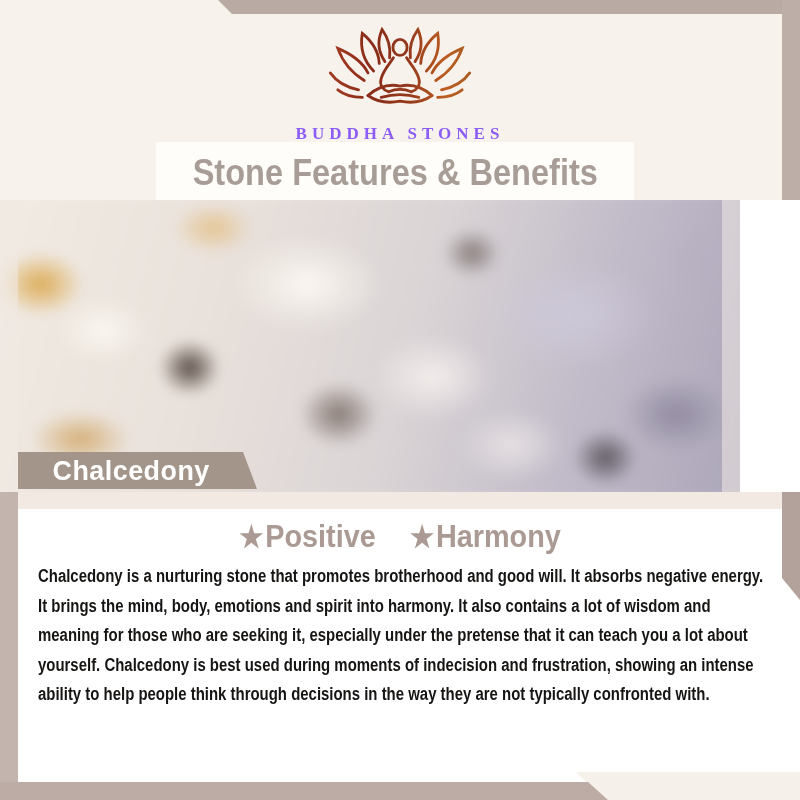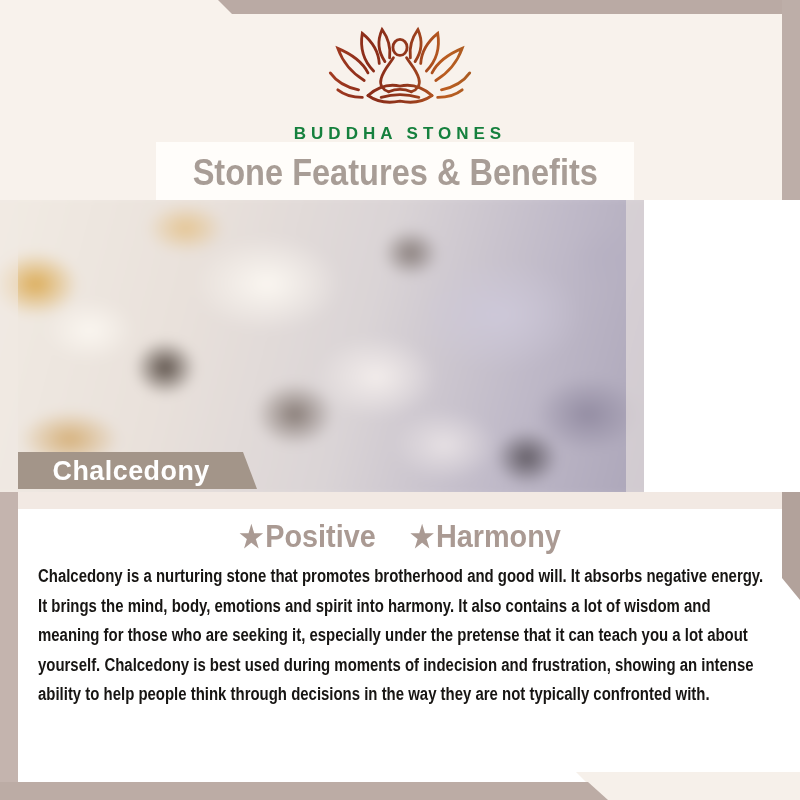--- a/index.html
+++ b/index.html
@@ -11,34 +11,34 @@
   .top-section{position:absolute;left:0;top:0;width:800px;height:200px;background:#f8f2ec;}
   .top-bar{
     position:absolute;left:218px;top:0;width:582px;height:14px;background:#baaaa4;
     clip-path:polygon(0 0,100% 0,100% 100%,14px 100%);
   }
   .right-strip-top{position:absolute;left:782px;top:0;width:18px;height:200px;background:#bdaea8;}
   
   .logo{position:absolute;left:0;top:0;width:800px;text-align:center;}
   .logo svg{display:block;margin:22px auto 0 auto;}
   .brand-name{
-    margin-top:4px;font-family:Liberation Sans, sans-serif;font-size:17px;font-weight:600;
-    letter-spacing:5px;color:#15803d;
+    margin-top:4px;font-family:Liberation Serif, serif;font-size:17px;font-weight:600;
+    letter-spacing:5px;color:#8b5cf6;
   }
   
   .header-band{
     position:absolute;left:156px;top:142px;width:478px;height:62px;background:#fffdfa;
     display:flex;align-items:center;justify-content:center;
   }
   .header-title{
     font-size:37px;font-weight:bold;color:#a89d96;white-space:nowrap;
     transform:scaleX(0.88);transform-origin:center center;letter-spacing:0px;
   }
   
-  .photo{position:absolute;left:0;top:200px;width:644px;height:292px;overflow:hidden;}
+  .photo{position:absolute;left:0;top:200px;width:740px;height:292px;overflow:hidden;}
   .photo-art{
     position:absolute;left:-3%;top:-3%;width:106%;height:106%;
     background:
       radial-gradient(60px 45px at 8% 30%, rgba(216,160,60,.85), rgba(216,160,60,0) 72%),
       radial-gradient(70px 40px at 13% 80%, rgba(198,140,52,.6), rgba(198,140,52,0) 72%),
       radial-gradient(55px 35px at 30% 12%, rgba(224,172,84,.55), rgba(224,172,84,0) 72%),
       radial-gradient(42px 38px at 27% 57%, rgba(44,32,24,.78), rgba(44,32,24,0) 74%),
       radial-gradient(55px 45px at 46% 72%, rgba(60,44,34,.55), rgba(60,44,34,0) 72%),
       radial-gradient(40px 34px at 63% 20%, rgba(55,40,30,.5), rgba(55,40,30,0) 72%),
       radial-gradient(46px 40px at 80% 86%, rgba(32,26,30,.6), rgba(32,26,30,0) 70%),

